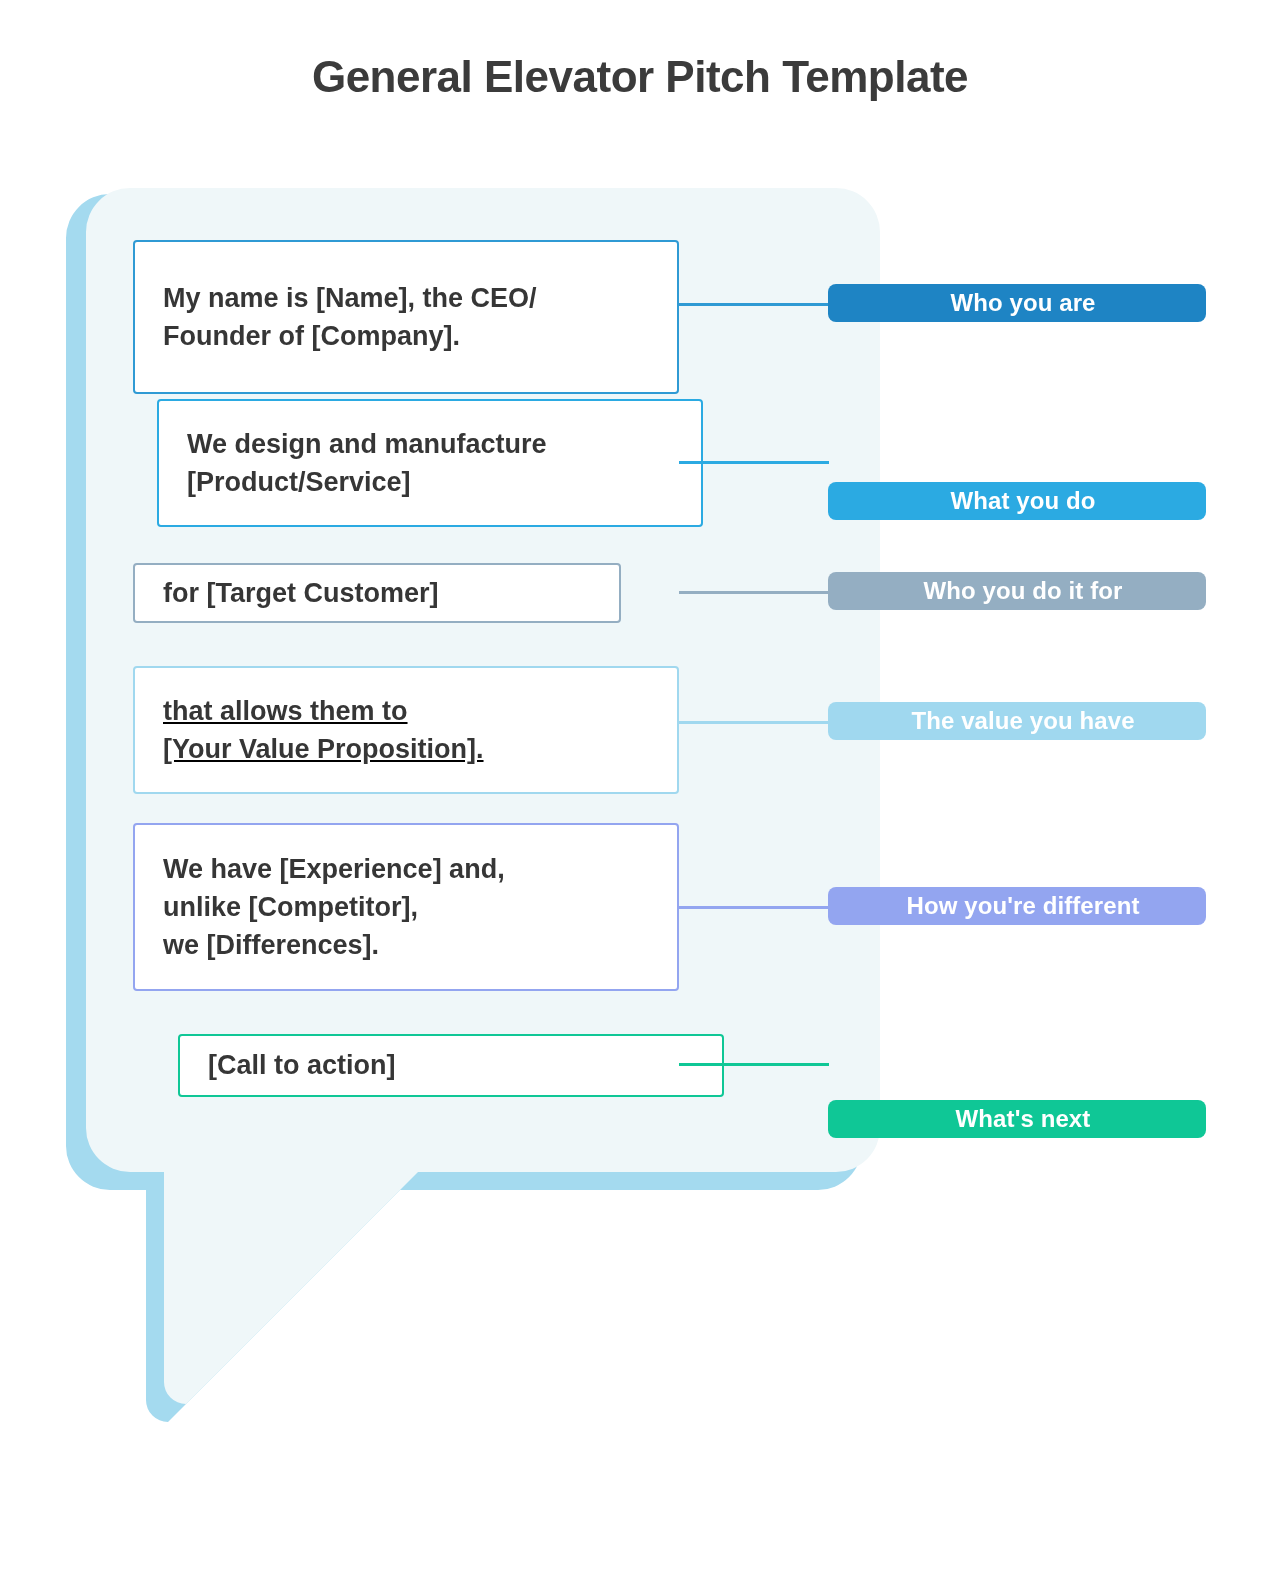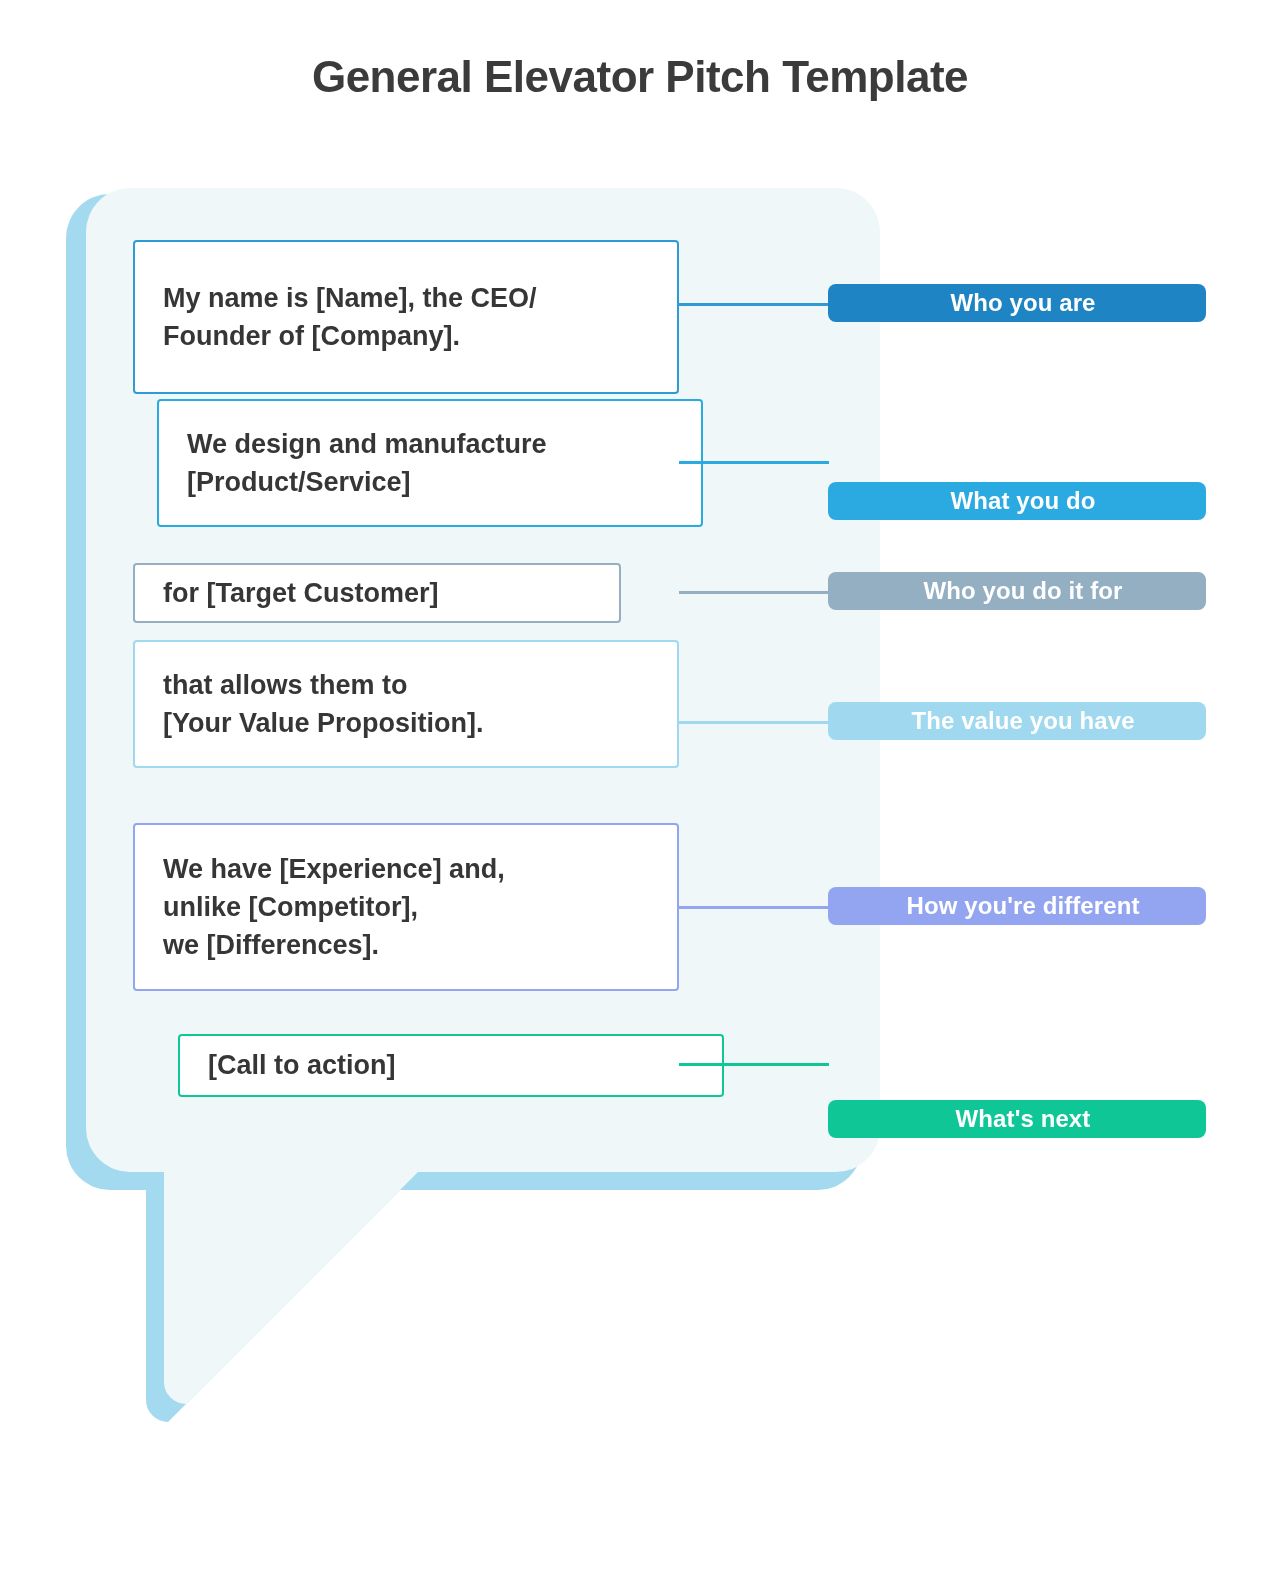--- a/index.html
+++ b/index.html
@@ -135,21 +135,21 @@
       <div class="stmt" style="left:133px; top:563px; width:488px; height:60px; border-color:#94AEC2;">
         <span class="stmt-text">for [Target Customer]</span>
       </div>
       <div class="connector" style="left:679px; top:591px; width:150px; background:#94AEC2;"></div>
       <div class="pill" style="top:572px; background:#94AEC2;">
         <span class="pill-text">Who you do it for</span>
       </div>
     </div>
 
     <div class="row">
-      <div class="stmt" style="left:133px; top:640px; width:546px; height:128px; border-color:#A0D8EF;">
+      <div class="stmt" style="left:133px; top:666px; width:546px; height:128px; border-color:#A0D8EF;text-decoration:underline;">
         <span class="stmt-text">that allows them to
 [Your Value Proposition].</span>
       </div>
       <div class="connector" style="left:679px; top:721px; width:150px; background:#A0D8EF;"></div>
       <div class="pill" style="top:702px; background:#A0D8EF;">
         <span class="pill-text">The value you have</span>
       </div>
     </div>
 
     <div class="row">

